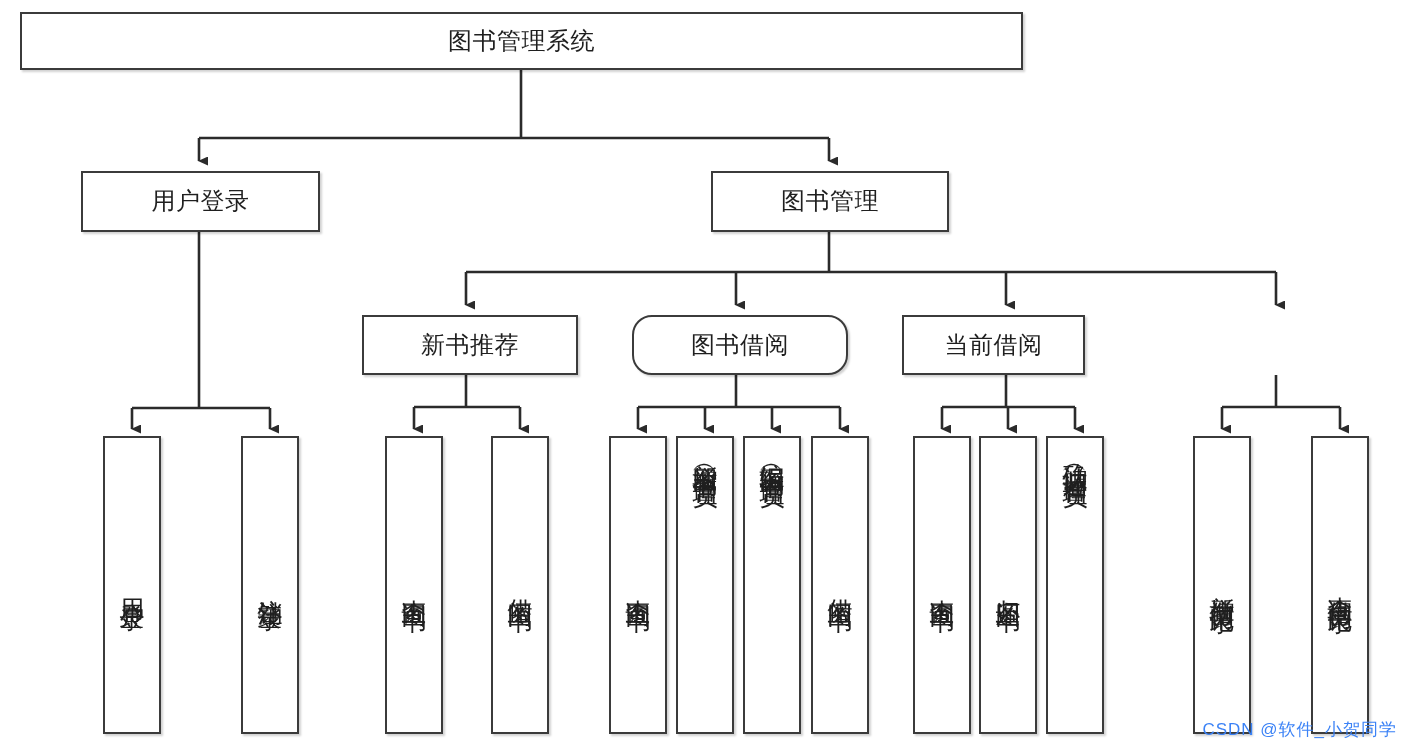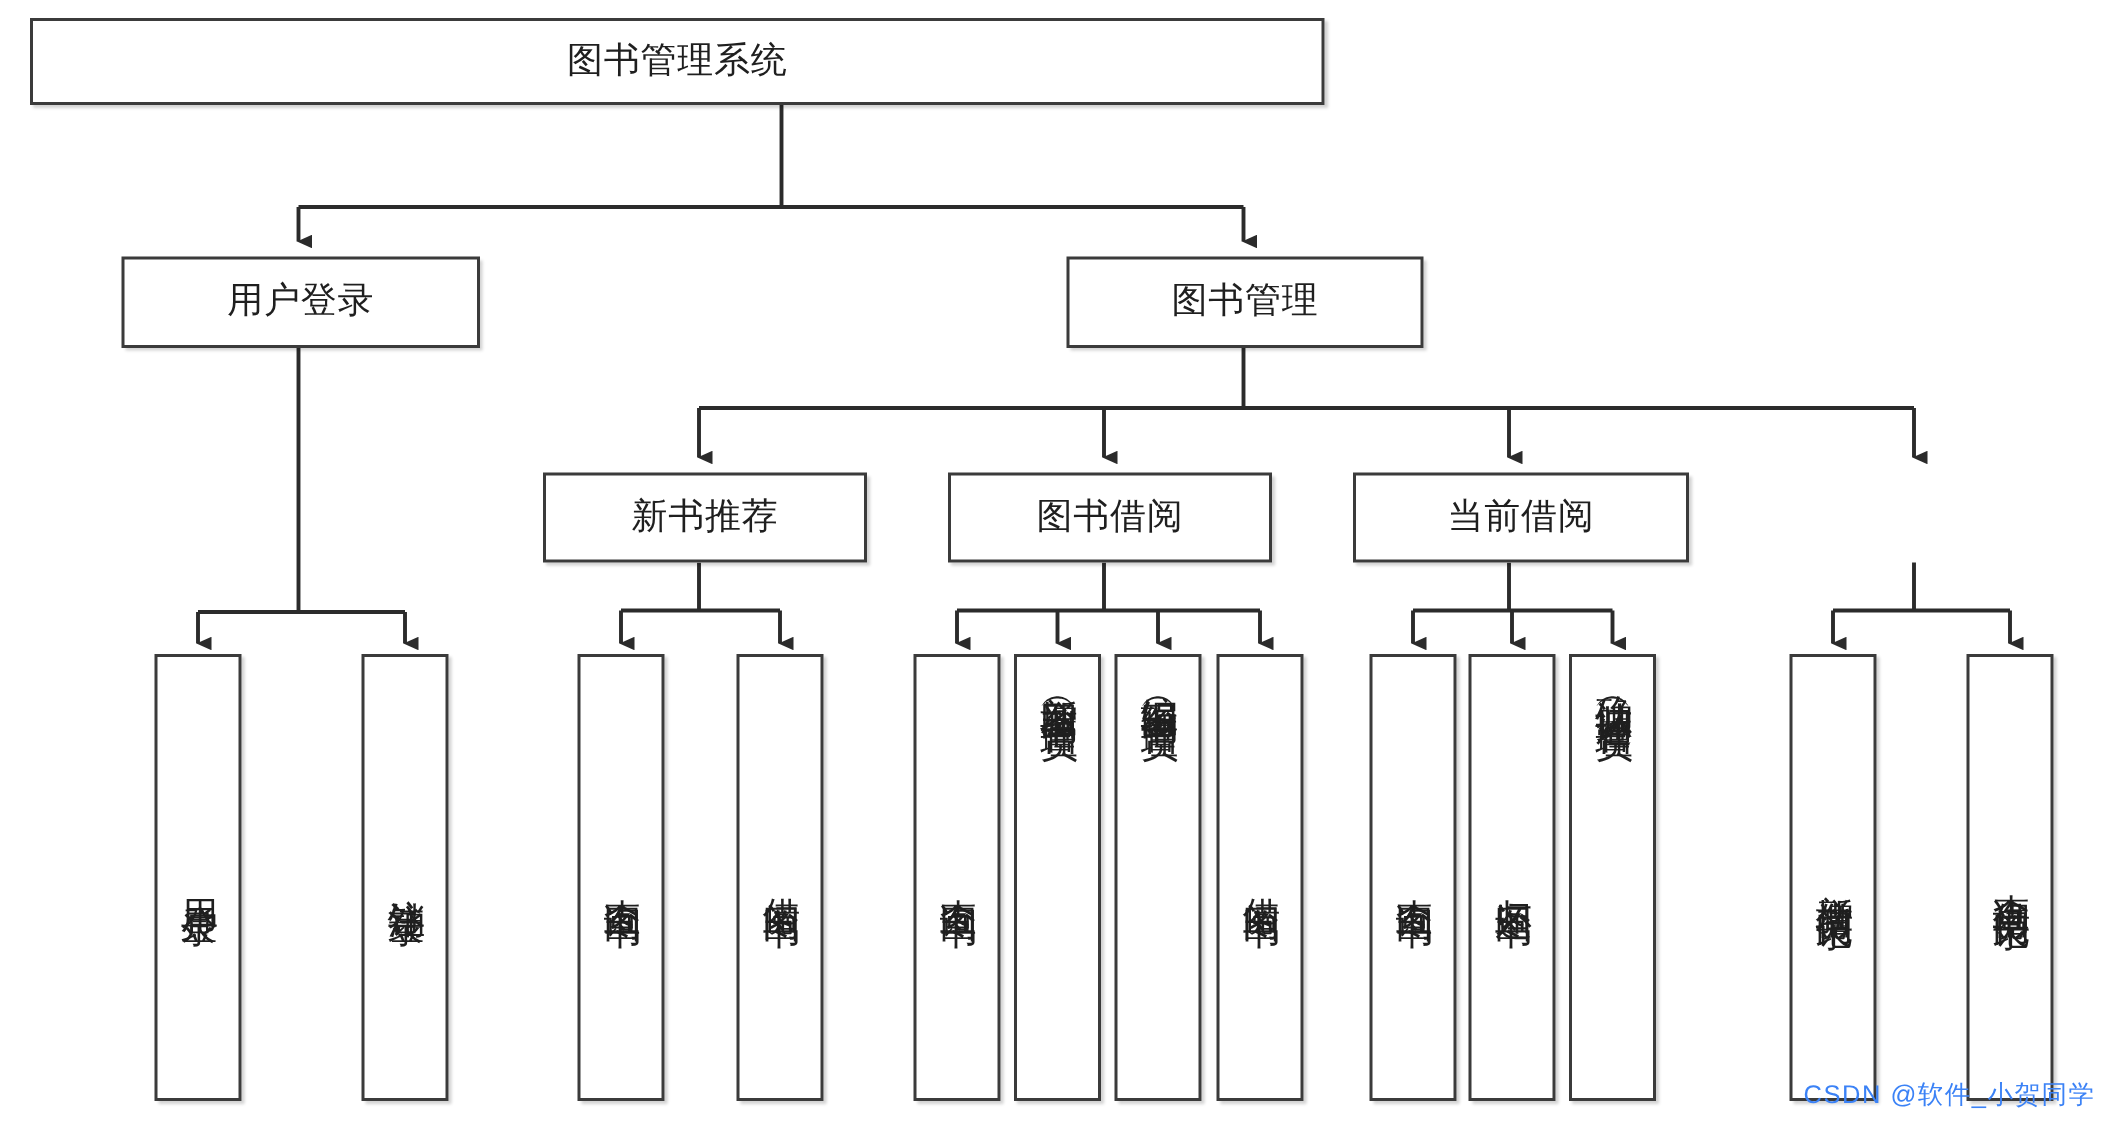--- a/index.html
+++ b/index.html
@@ -120,38 +120,38 @@
       <path d="M1008,407 L1008,429" marker-end="url(#arrow)"></path>
       <path d="M1075,407 L1075,429" marker-end="url(#arrow)"></path>
 
       <path d="M1276,375 L1276,407"></path>
       <path d="M1222,407 L1340,407"></path>
       <path d="M1222,407 L1222,429" marker-end="url(#arrow)"></path>
       <path d="M1340,407 L1340,429" marker-end="url(#arrow)"></path>
     </g>
   </svg>
 
-  <div class="node horiz" style="left:20px; top:12px; width:863px; height:58px;">
+  <div class="node horiz" style="left:20px; top:12px; width:1003px; height:58px;">
     <span class="label">图书管理系统</span>
   </div>
 
   <div class="node horiz" style="left:81px; top:171px; width:239px; height:61px;">
     <span class="label">用户登录</span>
   </div>
   <div class="node horiz" style="left:362px; top:315px; width:216px; height:60px;">
     <span class="label">新书推荐</span>
   </div>
 
   <div class="node horiz" style="left:711px; top:171px; width:238px; height:61px;">
     <span class="label">图书管理</span>
   </div>
-  <div class="node horiz" style="left:632px; top:315px; width:216px; height:60px;">
+  <div class="node horiz" style="left:632px; top:315px; width:216px; height:60px;border-radius:20px;">
     <span class="label">图书借阅</span>
   </div>
-  <div class="node horiz" style="left:902px; top:315px; width:224px; height:60px;">
+  <div class="node horiz" style="left:902px; top:315px; width:183px; height:60px;">
     <span class="label">当前借阅</span>
   </div>
 
   <div class="node vert mid" style="left:103px; top:436px; width:58px; height:298px;">
     <span class="label">用户登录</span>
   </div>
   <div class="node vert mid" style="left:241px; top:436px; width:58px; height:298px;">
     <span class="label">注销登录</span>
   </div>
 

